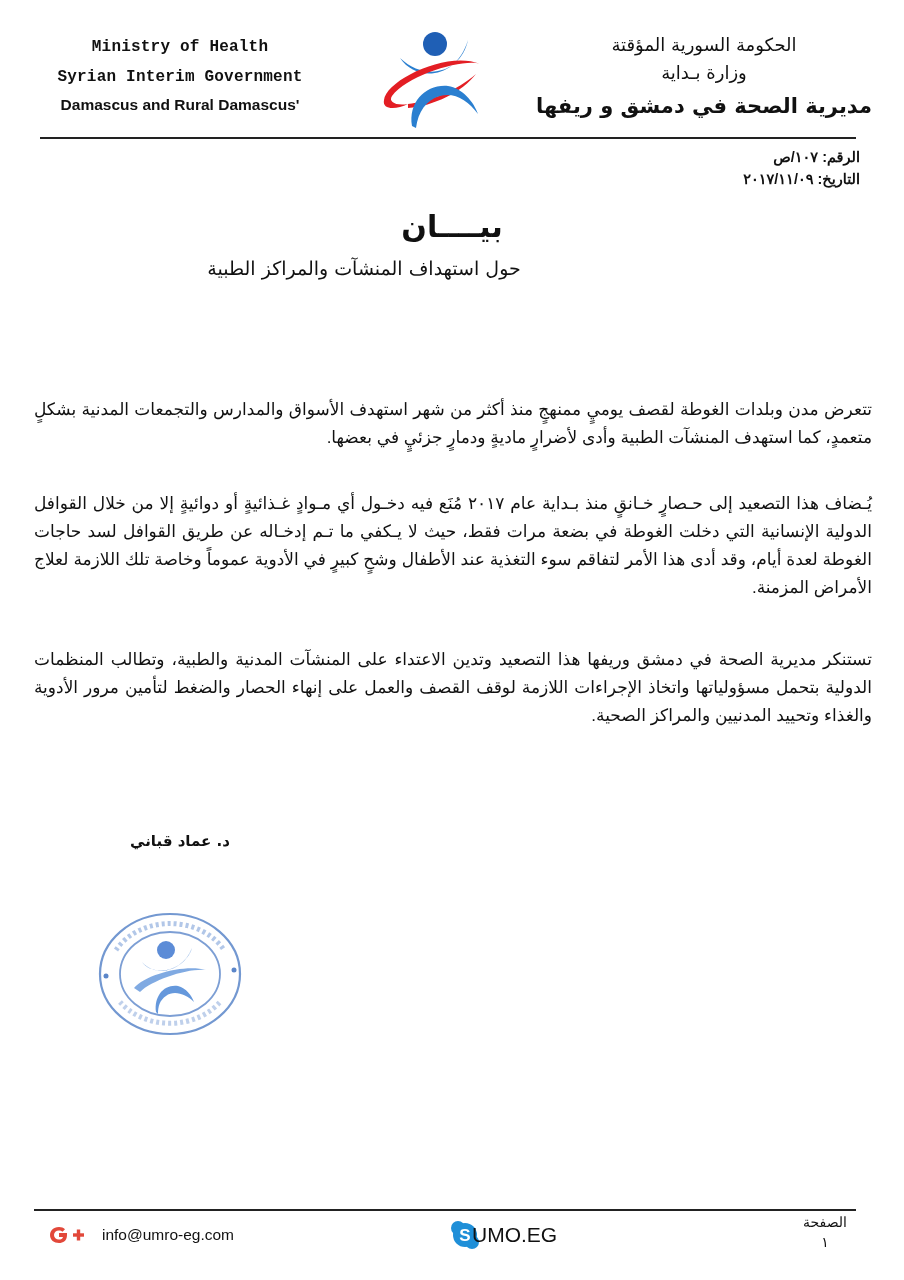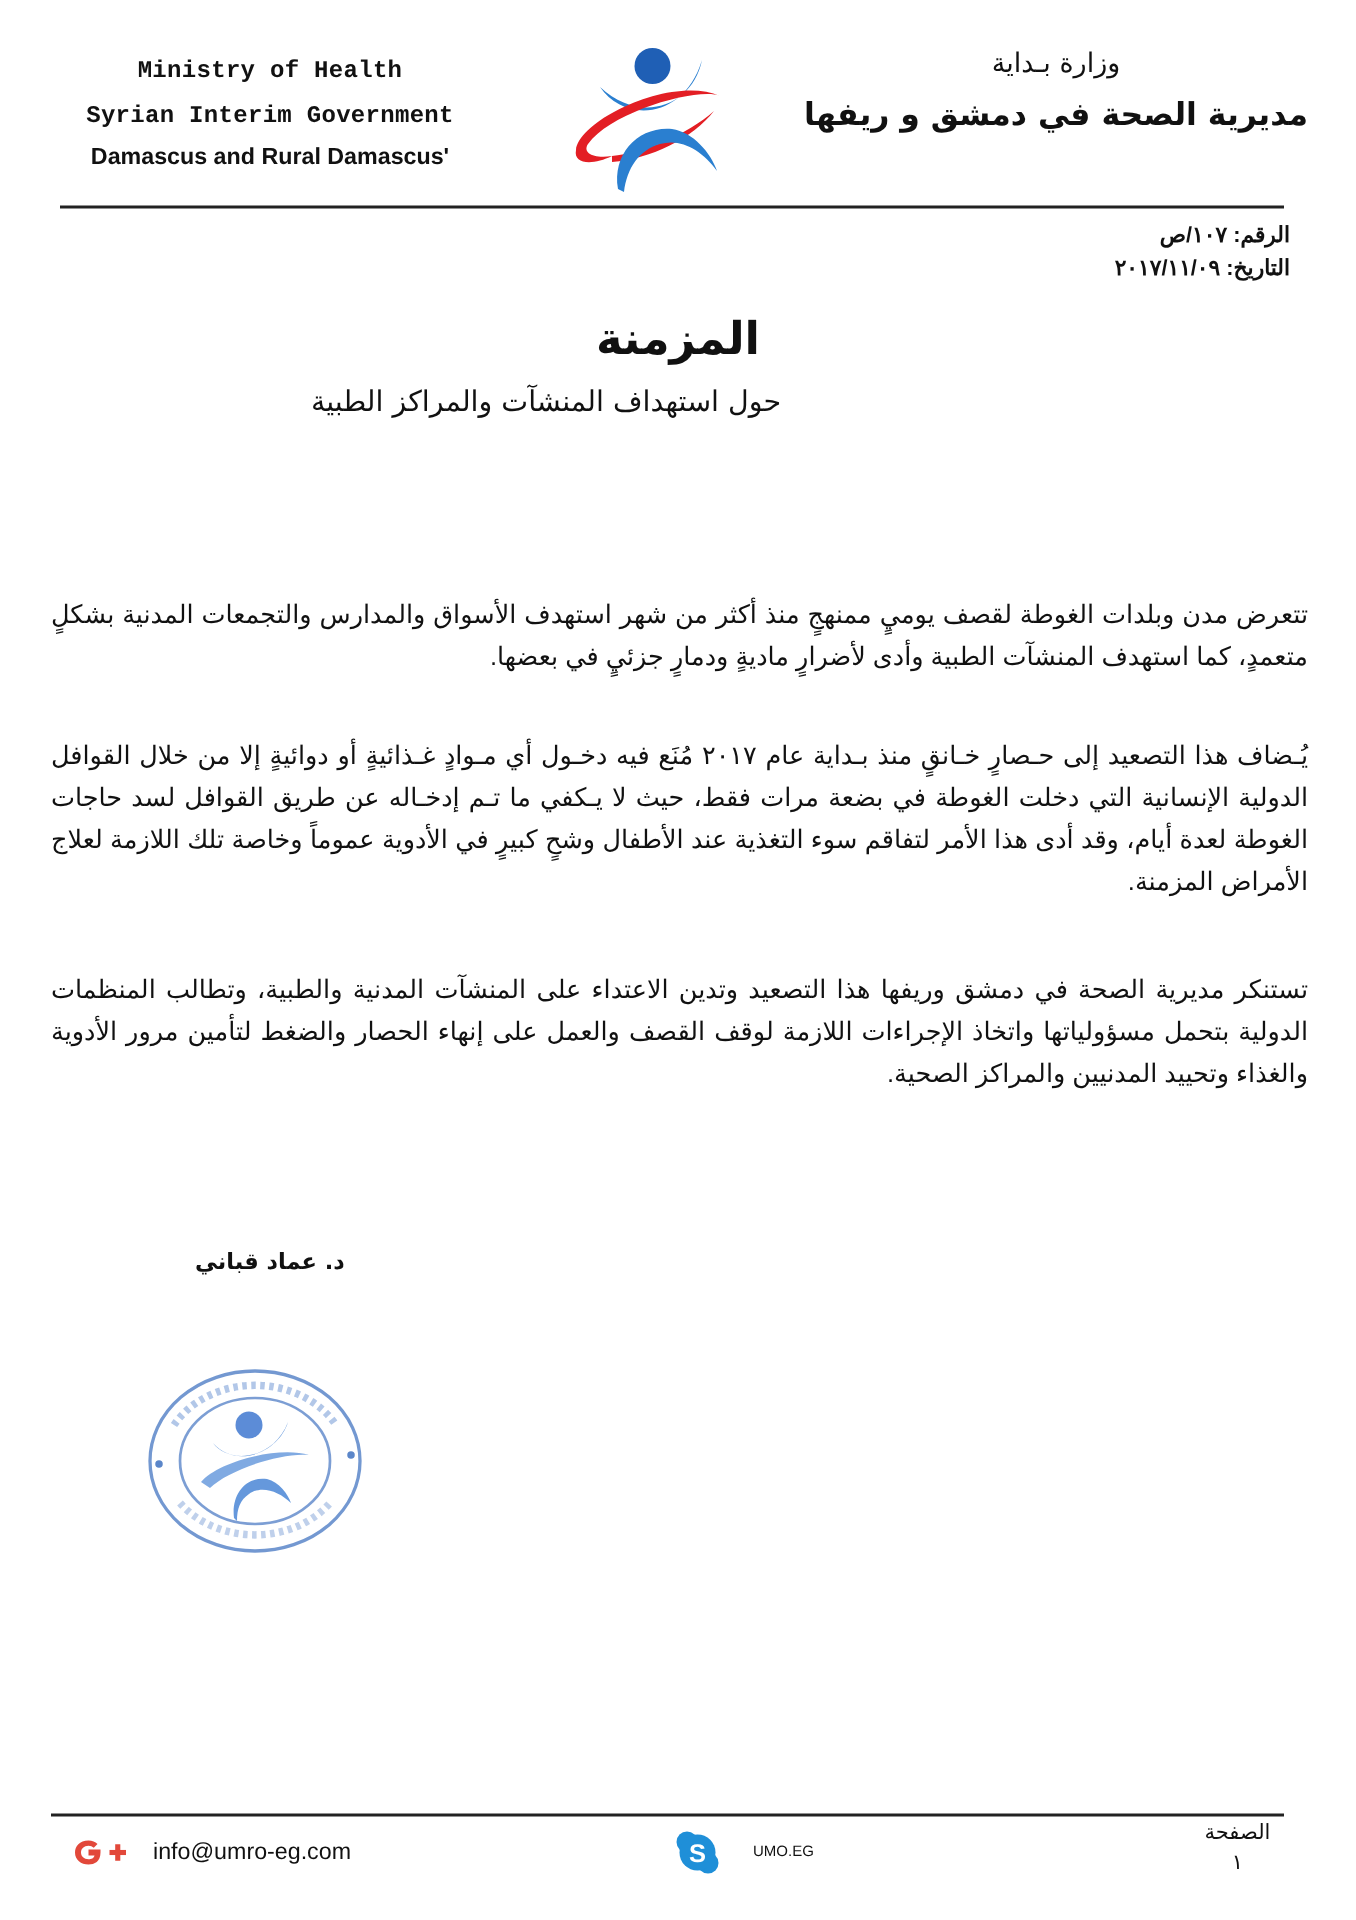--- a/index.html
+++ b/index.html
@@ -41,21 +41,21 @@
     .sig .role { font-family: "Liberation Sans", sans-serif; font-weight: bold; font-size: 15.5px; line-height: 28px; }
     .sig .name { font-family: "DejaVu Sans", sans-serif; font-weight: bold; font-size: 15px; line-height: 26px; letter-spacing: 6px; }
 
     .stamp { left: 96px; top: 910px; width: 148px; height: 128px; }
 
     
     .rule-bottom { left: 34px; top: 1209px; width: 822px; height: 1.5px; background: #222; }
     .foot-g { left: 48px; top: 1224px; width: 40px; height: 22px; }
     .foot-email { left: 102px; top: 1225px; font-family: "Liberation Sans", sans-serif; font-size: 15.5px; line-height: 20px; }
     .foot-skype { left: 450px; top: 1220px; width: 30px; height: 30px; }
-    .foot-skype-text { left: 502px; top: 1225px; font-family: "Liberation Sans", sans-serif; font-size: 10px; line-height: 20px; }
+    .foot-skype-text { left: 472px; top: 1225px; font-family: "Liberation Sans", sans-serif; font-size: 21px; line-height: 20px; }
     .foot-page { right: 44px; top: 1212px; width: 70px; text-align: center; direction: rtl; font-family: "DejaVu Serif", serif; font-size: 14px; line-height: 20px; }
   </style>
 </head>
 <body>
 
 <div class="abs hdr-en">
   <div class="mono">Ministry of Health</div>
   <div class="mono">Syrian Interim Government</div>
   <div class="sans sans1">Damascus and Rural Damascus'</div>
 </div>
@@ -68,38 +68,39 @@
     <path d="M22 36 C 38 60, 78 58, 90 18 C 84 48, 50 62, 22 36 Z" fill="#2a7fd0"></path>
 
     <path d="M6 78 C 8 58, 70 28, 102 42 C 88 36, 30 52, 14 74 C 10 80, 18 84, 30 82 C 18 88, 4 88, 6 78 Z" fill="#e31e24"></path>
     <path d="M30 82 C 50 80, 80 68, 98 52 C 84 70, 56 84, 30 86 Z" fill="#e31e24"></path>
 
     <path d="M34 104 C 30 80, 48 62, 70 64 C 84 66, 96 80, 100 92 C 90 78, 76 70, 62 74 C 48 78, 40 90, 38 106 Z" fill="#2a7fd0"></path>
   </svg>
 </div>
 
 <div class="abs hdr-ar">
+  <div class="line1">الحكومة السورية المؤقتة</div>
   <div class="line2">وزارة بـداية</div>
   <div class="line3">مديرية الصحة في دمشق و ريفها</div>
 </div>
 
 <div class="abs rule-top"></div>
 
 <div class="abs meta">
   <div>
     <span>الرقم:</span>
     <span>١٠٧/ص</span>
   </div>
   <div>
     <span>التاريخ:</span>
     <span>٢٠١٧/١١/٠٩</span>
   </div>
 </div>
 
-<div class="abs title">المزمنة</div>
+<div class="abs title">بيــــان</div>
 <div class="abs subtitle">حول استهداف المنشآت والمراكز الطبية</div>
 
 <div class="abs body-text p1">تتعرض مدن وبلدات الغوطة لقصف يوميٍ ممنهجٍ منذ أكثر من شهر استهدف الأسواق والمدارس والتجمعات المدنية بشكلٍ متعمدٍ، كما استهدف المنشآت الطبية وأدى لأضرارٍ ماديةٍ ودمارٍ جزئيٍ في بعضها.</div>
 <div class="abs body-text p2">يُـضاف هذا التصعيد إلى حـصارٍ خـانقٍ منذ بـداية عام ٢٠١٧ مُنَع فيه دخـول أي مـوادٍ غـذائيةٍ أو دوائيةٍ إلا من خلال القوافل الدولية الإنسانية التي دخلت الغوطة في بضعة مرات فقط، حيث لا يـكفي ما تـم إدخـاله عن طريق القوافل لسد حاجات الغوطة لعدة أيام، وقد أدى هذا الأمر لتفاقم سوء التغذية عند الأطفال وشحٍ كبيرٍ في الأدوية عموماً وخاصة تلك اللازمة لعلاج الأمراض المزمنة.</div>
 <div class="abs body-text p3">تستنكر مديرية الصحة في دمشق وريفها هذا التصعيد وتدين الاعتداء على المنشآت المدنية والطبية، وتطالب المنظمات الدولية بتحمل مسؤولياتها واتخاذ الإجراءات اللازمة لوقف القصف والعمل على إنهاء الحصار والضغط لتأمين مرور الأدوية والغذاء وتحييد المدنيين والمراكز الصحية.</div>
 
 <div class="abs sig">
   <div class="name">د. عماد قباني</div>
 </div>
 

